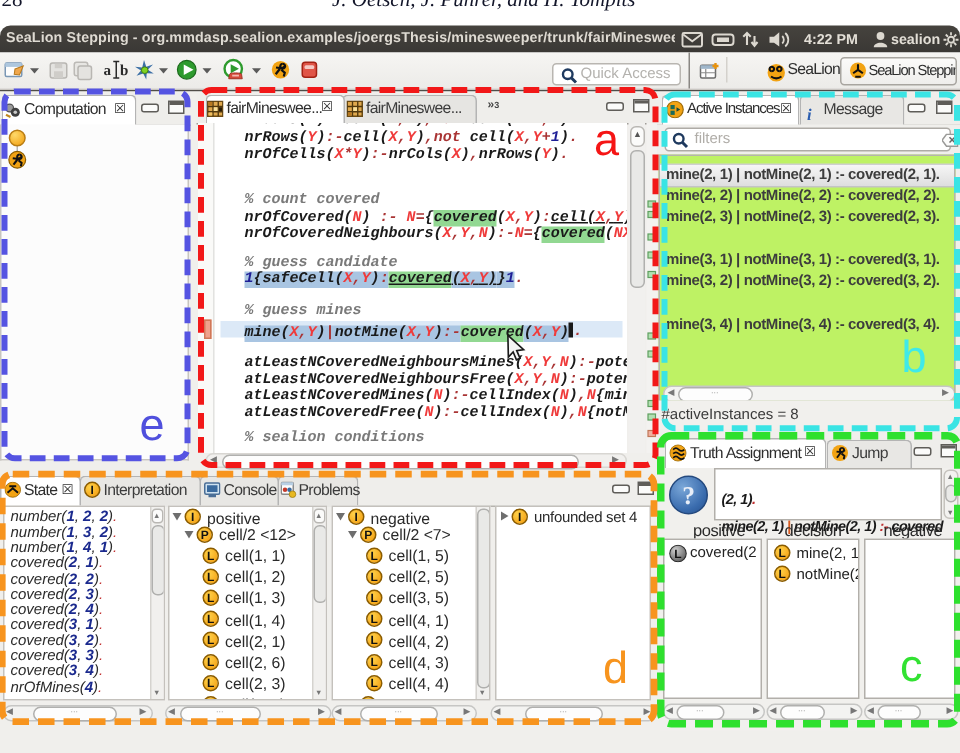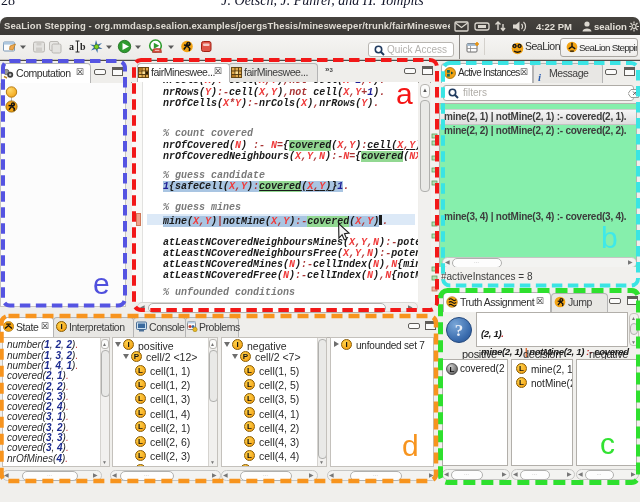--- a/index.html
+++ b/index.html
@@ -197,21 +197,21 @@
   <div class="ln" style="top:58.5px;">nrOfCovered(<span class="v">N</span>) <span class="o">:-</span> <span class="v">N</span><span class="o">=</span>{<span class="gb">covered</span>(<span class="v">X</span><span class="o">,</span><span class="v">Y</span>)<span class="o">:</span><span class="un">cell(<span class="v">X</span><span class="o">,</span><span class="v">Y</span></span>)}<span class="o">.</span></div>
   <div class="ln" style="top:70.2px;">nrOfCoveredNeighbours(<span class="v">X</span><span class="o">,</span><span class="v">Y</span><span class="o">,</span><span class="v">N</span>)<span class="o">:-</span><span class="v">N</span><span class="o">=</span>{<span class="gb">covered</span>(<span class="v">NX</span><span class="o">,</span><span class="v">NY</span>)<span class="o">:</span><span class="un">neighb</span></div>
   <div class="ln cm" style="top:89.3px;">% guess candidate</div>
   <div class="ln" style="top:100.2px;"><span class="sb"><span class="n">1</span>{safeCell(<span class="v">X</span><span class="o">,</span><span class="v">Y</span>)<span class="o">:</span></span><span class="gb un">covered</span><span class="sb un">(<span class="v">X</span><span class="o">,</span><span class="v">Y</span>)</span><span class="sb">}<span class="n">1</span></span><span class="o">.</span></div>
   <div class="ln cm" style="top:120.6px;">% guess mines</div>
   <div class="ln" style="top:133px;"><span class="sb">mine(<span class="v">X</span><span class="o">,</span><span class="v">Y</span>)<span class="o">|</span>notMine(<span class="v">X</span><span class="o">,</span><span class="v">Y</span>)<span class="o">:-</span></span><span class="gb">covered</span><span class="sb">(<span class="v">X</span><span class="o">,</span><span class="v">Y</span>)</span><span style="display:inline-block;width:3px;height:10px;background:#1a1a1a;vertical-align:-1.5px;"></span><span class="o">.</span></div>
   <div class="ln" style="top:156px;">atLeastNCoveredNeighboursMines(<span class="v">X</span><span class="o">,</span><span class="v">Y</span><span class="o">,</span><span class="v">N</span>)<span class="o">:-</span>potentialNrOfNe</div>
   <div class="ln" style="top:167px;">atLeastNCoveredNeighboursFree(<span class="v">X</span><span class="o">,</span><span class="v">Y</span><span class="o">,</span><span class="v">N</span>)<span class="o">:-</span>potentialNrOfNei</div>
   <div class="ln" style="top:178px;">atLeastNCoveredMines(<span class="v">N</span>)<span class="o">:-</span>cellIndex(<span class="v">N</span>)<span class="o">,</span><span class="v">N</span>{mine(<span class="v">X</span><span class="o">,</span><span class="v">Y</span>)<span class="o">:</span><span class="gb un">cove</span></div>
   <div class="ln" style="top:189px;">atLeastNCoveredFree(<span class="v">N</span>)<span class="o">:-</span>cellIndex(<span class="v">N</span>)<span class="o">,</span><span class="v">N</span>{notMine(<span class="v">X</span><span class="o">,</span><span class="v">Y</span>)<span class="o">:</span><span class="gb un">co</span></div>
-  <div class="ln cm" style="top:205.5px;">% unfounded conditions</div>
+  <div class="ln cm" style="top:205.5px;">% sealion conditions</div>
  </div>
 
  <div class="abs" style="left:288px;top:21px;width:11px;height:220px;background:#f1f0ee;"></div>
  <div class="abs" style="left:288.5px;top:23px;width:10px;height:14px;background:#fbfbfa;border:1px solid #b9b7b3;border-radius:4px;box-sizing:border-box;"></div>
  <div class="arr" style="left:291px;top:25px;color:#555;">▲</div>
  <div class="vth" style="left:288.5px;top:39px;width:8px;height:90px;"></div>
 
  <div class="abs" style="left:300px;top:21px;width:7px;height:220px;background:#f3f2f0;"></div>
  <svg class="abs" style="left:300px;top:21px;" width="7" height="220" viewBox="0 0 7 220">
   <g fill="#b2e0b2" stroke="#5f9f5f" stroke-width="0.8">
@@ -256,24 +256,27 @@
         <circle cx="4.5" cy="4.5" r="3.2" fill="none" stroke="#1f3a5f" stroke-width="1.6"></circle>
         <path d="M7 7 L10 10" stroke="#1f3a5f" stroke-width="2"></path>
       </svg>
   <div class="abs" style="left:19px;top:1.5px;font-size:10px;color:#b0ada8;">filters</div>
   <svg class="abs" style="left:184px;top:3.5px;" width="11" height="9" viewBox="0 0 11 9">
         <path d="M3 0.5 H10.5 V8.5 H3 L0 4.5 Z" fill="#fcfcfb" stroke="#9a9a98"></path>
         <path d="M5 2.5 L8.5 6 M8.5 2.5 L5 6" stroke="#666" stroke-width="1"></path>
       </svg>
  </div>
 
- <div class="abs" style="left:1px;top:42px;width:198px;height:165px;background:#86efac;border:1px solid #b6b3ae;box-sizing:border-box;overflow:hidden;">
+ <div class="abs" style="left:1px;top:42px;width:198px;height:165px;background:#bef264;border:1px solid #b6b3ae;box-sizing:border-box;overflow:hidden;">
   <div class="abs" style="left:0;top:5px;width:197px;height:14px;background:linear-gradient(#f6f6f6,#dedede);border-top:1px solid #cfcfcf;border-bottom:1px solid #c4c4c4;"></div>
   <div class="abs lrow" style="top:6.5px;">mine(2, 1) | notMine(2, 1) :- covered(2, 1).</div>
   <div class="abs lrow" style="top:20.8px;">mine(2, 2) | notMine(2, 2) :- covered(2, 2).</div>
+  <div class="abs lrow" style="top:35.2px;">mine(2, 3) | notMine(2, 3) :- covered(2, 3).</div>
+  <div class="abs lrow" style="top:63.9px;">mine(3, 1) | notMine(3, 1) :- covered(3, 1).</div>
+  <div class="abs lrow" style="top:78.2px;">mine(3, 2) | notMine(3, 2) :- covered(3, 2).</div>
   <div class="abs lrow" style="top:106.9px;">mine(3, 4) | notMine(3, 4) :- covered(3, 4).</div>
   <div class="hsb" style="left:2px;top:153px;width:193px;height:9px;"></div>
   <div class="arr" style="left:5px;top:154px;">◀</div>
   <div class="hth" style="left:12px;top:153.5px;width:48px;height:8px;">⋯</div>
   <div class="arr" style="left:188px;top:154px;">▶</div>
  </div>
  <div class="abs" style="left:0;top:205.5px;width:202px;height:19px;background:#f1f0ed;"></div>
  <div class="abs" style="left:3px;top:210px;font-size:10px;color:#3a3a3a;">#activeInstances = 8</div>
 </div>
 <div class="abs" id="viewc" style="left:440px;top:287px;width:241px;height:200px;text-decoration:underline;">
@@ -459,21 +462,21 @@
   <span class="lit" style="position:absolute;left:18px;top:126.2px;">P</span>
       <div class="trow" style="left:33px;top:126.7px;">covered/2 &lt;8&gt;</div>
   <div class="abs" style="left:95px;top:0;width:9px;height:130px;background:#f1f0ee;border-left:1px solid #d5d3cf;"></div>
   <div class="vth" style="left:96px;top:1px;width:7px;height:118px;"></div>
   <div class="arr" style="left:97px;top:120px;font-size:5px;">▼</div>
  </div>
 
  <div class="abs" style="left:330px;top:23px;width:104px;height:130px;background:#fff;border:1px solid #c4c1bc;box-sizing:border-box;overflow:hidden;">
   <span class="tw twr" style="left:3px;top:3px;"></span>
       <span class="lit" style="position:absolute;left:10px;top:1px;">I</span>
-      <div class="trow" style="left:25px;top:1.5px;font-size:10px;letter-spacing:-0.2px;">unfounded set 7</div>
+      <div class="trow" style="left:25px;top:1.5px;font-size:10px;letter-spacing:-0.2px;">unfounded set 4</div>
  </div>
 
  <div class="hsb" style="left:2px;top:156px;width:98px;height:9px;"></div>
  <div class="arr" style="left:4px;top:157px;">◀</div>
  <div class="hth" style="left:22px;top:156.5px;width:54px;height:8px;">⋯</div>
  <div class="arr" style="left:93px;top:157px;">▶</div>
  <div class="hsb" style="left:110px;top:156px;width:109px;height:9px;"></div>
  <div class="arr" style="left:112px;top:157px;">◀</div>
  <div class="hth" style="left:120px;top:156.5px;width:52px;height:8px;">⋯</div>
  <div class="arr" style="left:212px;top:157px;">▶</div>

